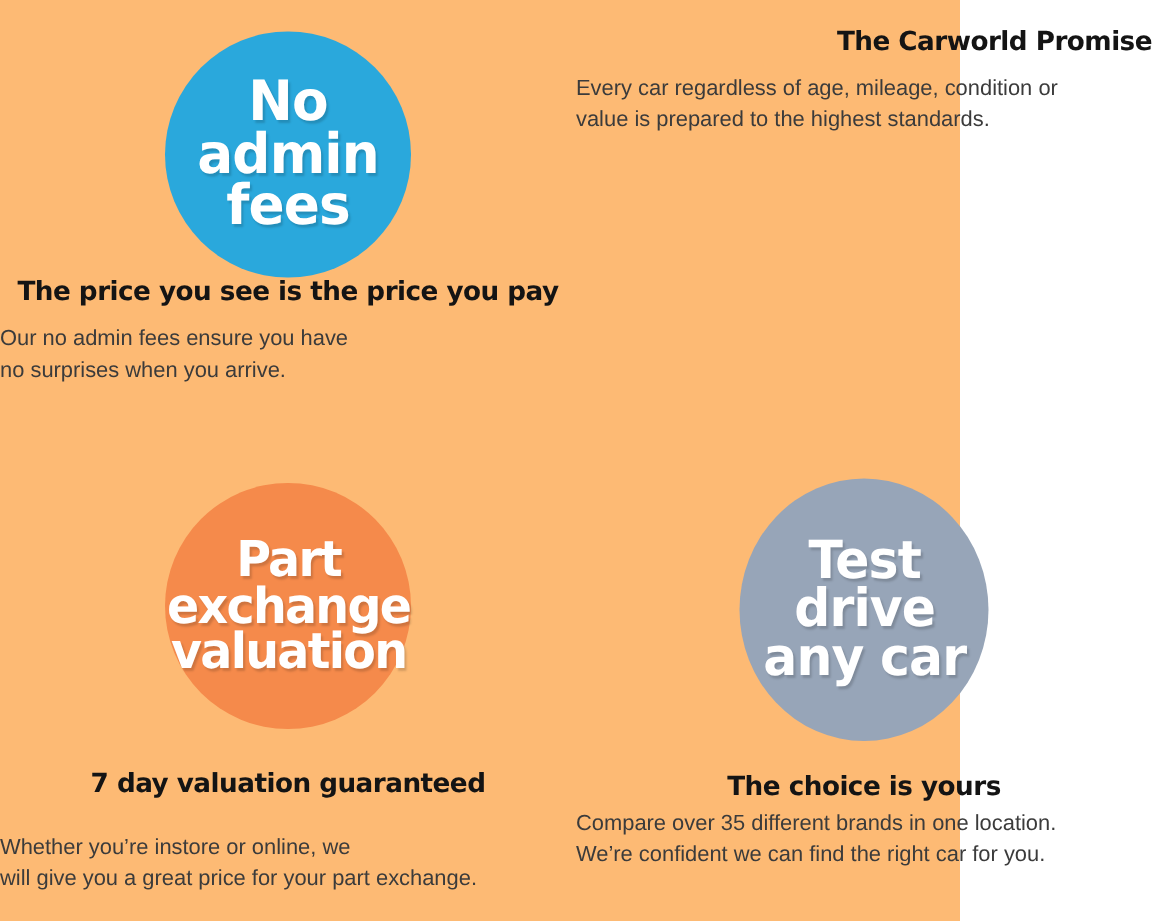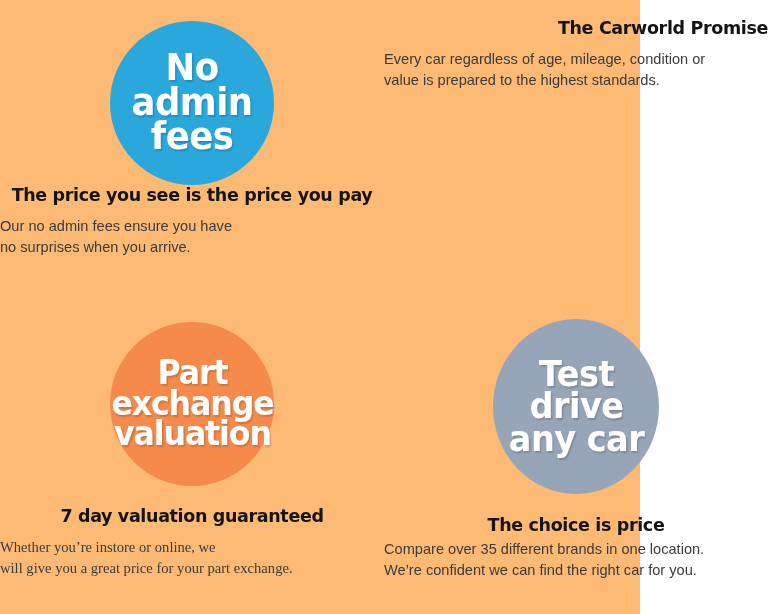--- a/index.html
+++ b/index.html
@@ -108,22 +108,22 @@
     width: 100%;
     white-space: pre-line;
   }
 
   .cell-1 .benefit-heading { }
   .cell-1 .benefit-body    { margin-top: 11px; }
 
   .cell-2 .benefit-heading { margin-top: 18px; text-align: right; }
   .cell-2 .benefit-body    { margin-top: 11px; }
 
-  .cell-3 .benefit-heading { margin-top: 20px; }
-  .cell-3 .benefit-body    { margin-top: 11px; font-family: Liberation Serif, serif; }
+  .cell-3 .benefit-heading { margin-top: 27px; }
+  .cell-3 .benefit-body    { margin-top: 22px; }
 
   .cell-4 .benefit-heading { margin-top: 21px; }
   .cell-4 .benefit-body    { margin-top: 4px; }
 </style>
 </head>
 <body>
 
 <div class="benefits-grid">
 
   <div class="benefit-cell cell-1">
@@ -153,18 +153,18 @@
     <div class="benefit-body">Whether you’re instore or online, we
 will give you a great price for your part exchange.</div>
   </div>
 
   <div class="benefit-cell cell-4">
     <div class="badge">
       <span class="badge-text">Test
 drive
 any car</span>
     </div>
-    <div class="benefit-heading">The choice is price</div>
+    <div class="benefit-heading">The choice is yours</div>
     <div class="benefit-body">Compare over 35 different brands in one location.
 We’re confident we can find the right car for you.</div>
   </div>
 
 </div>
 
 </body></html>

